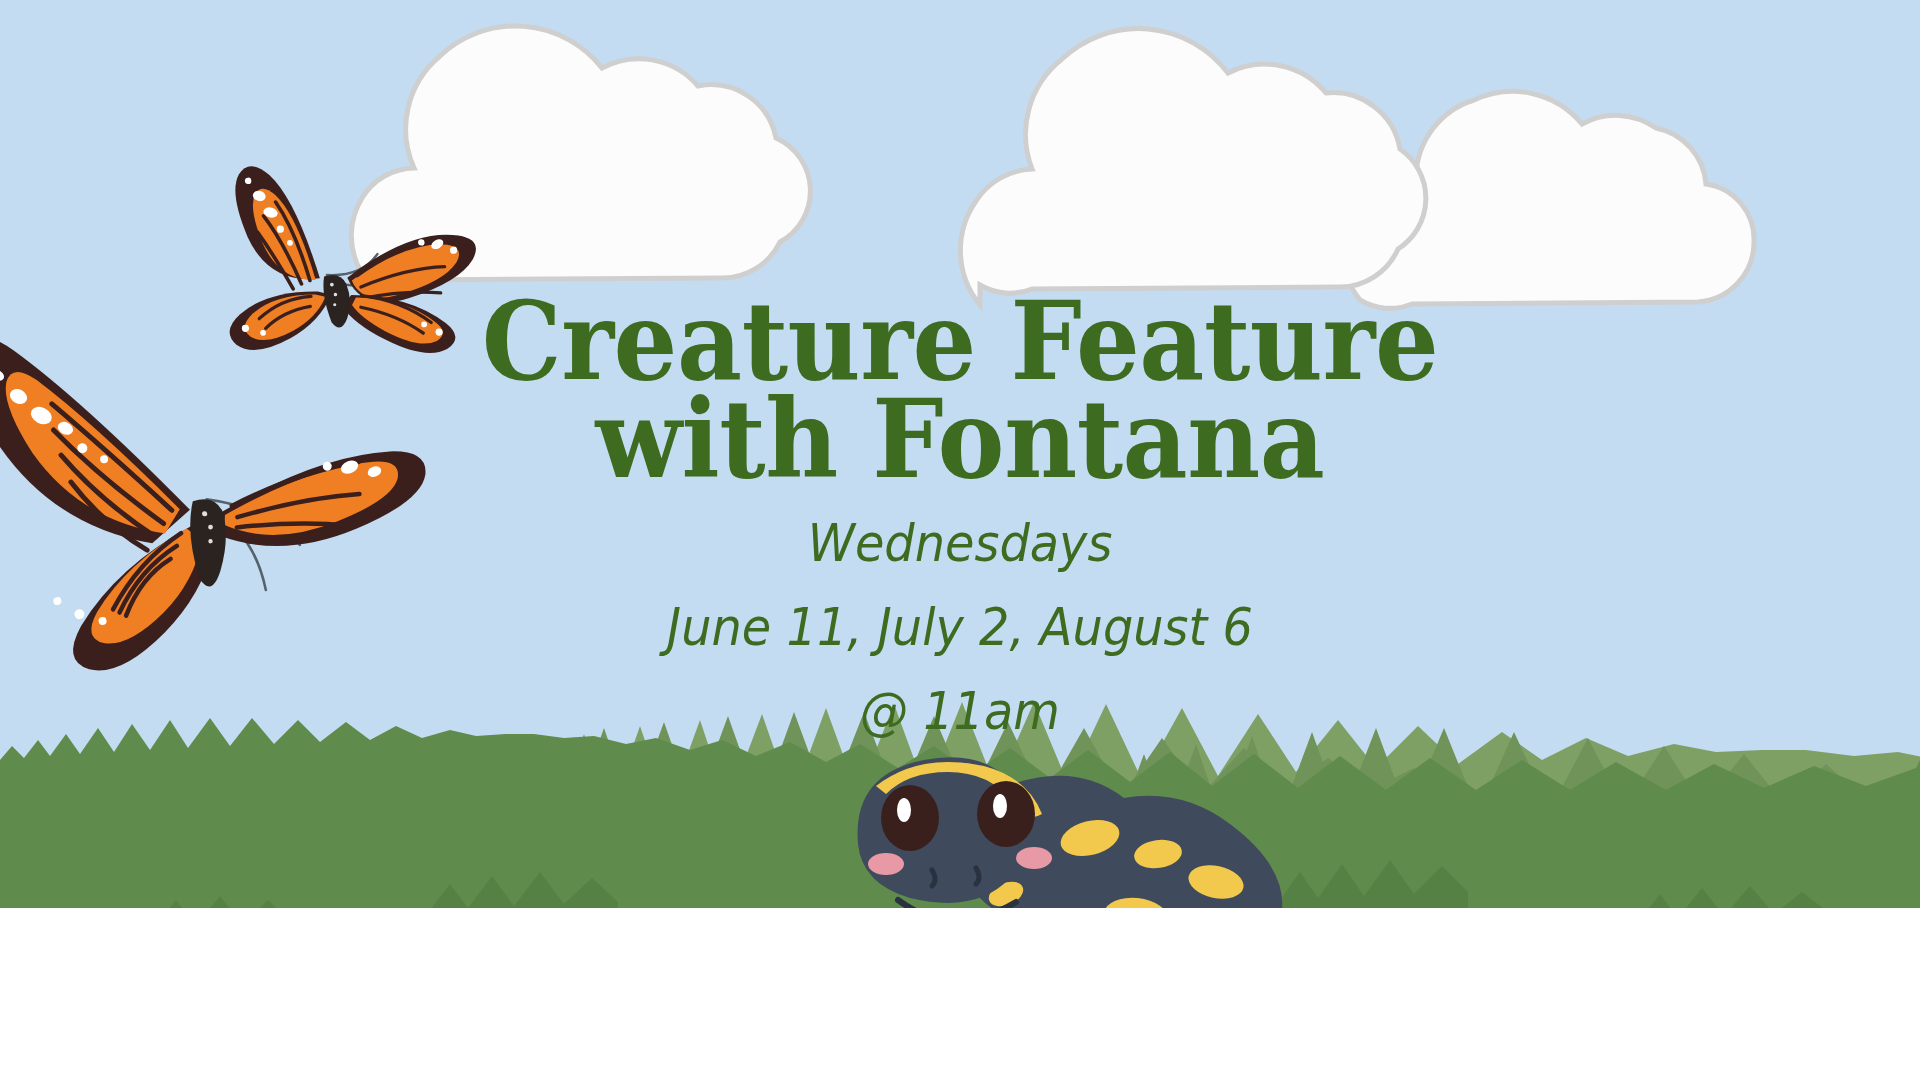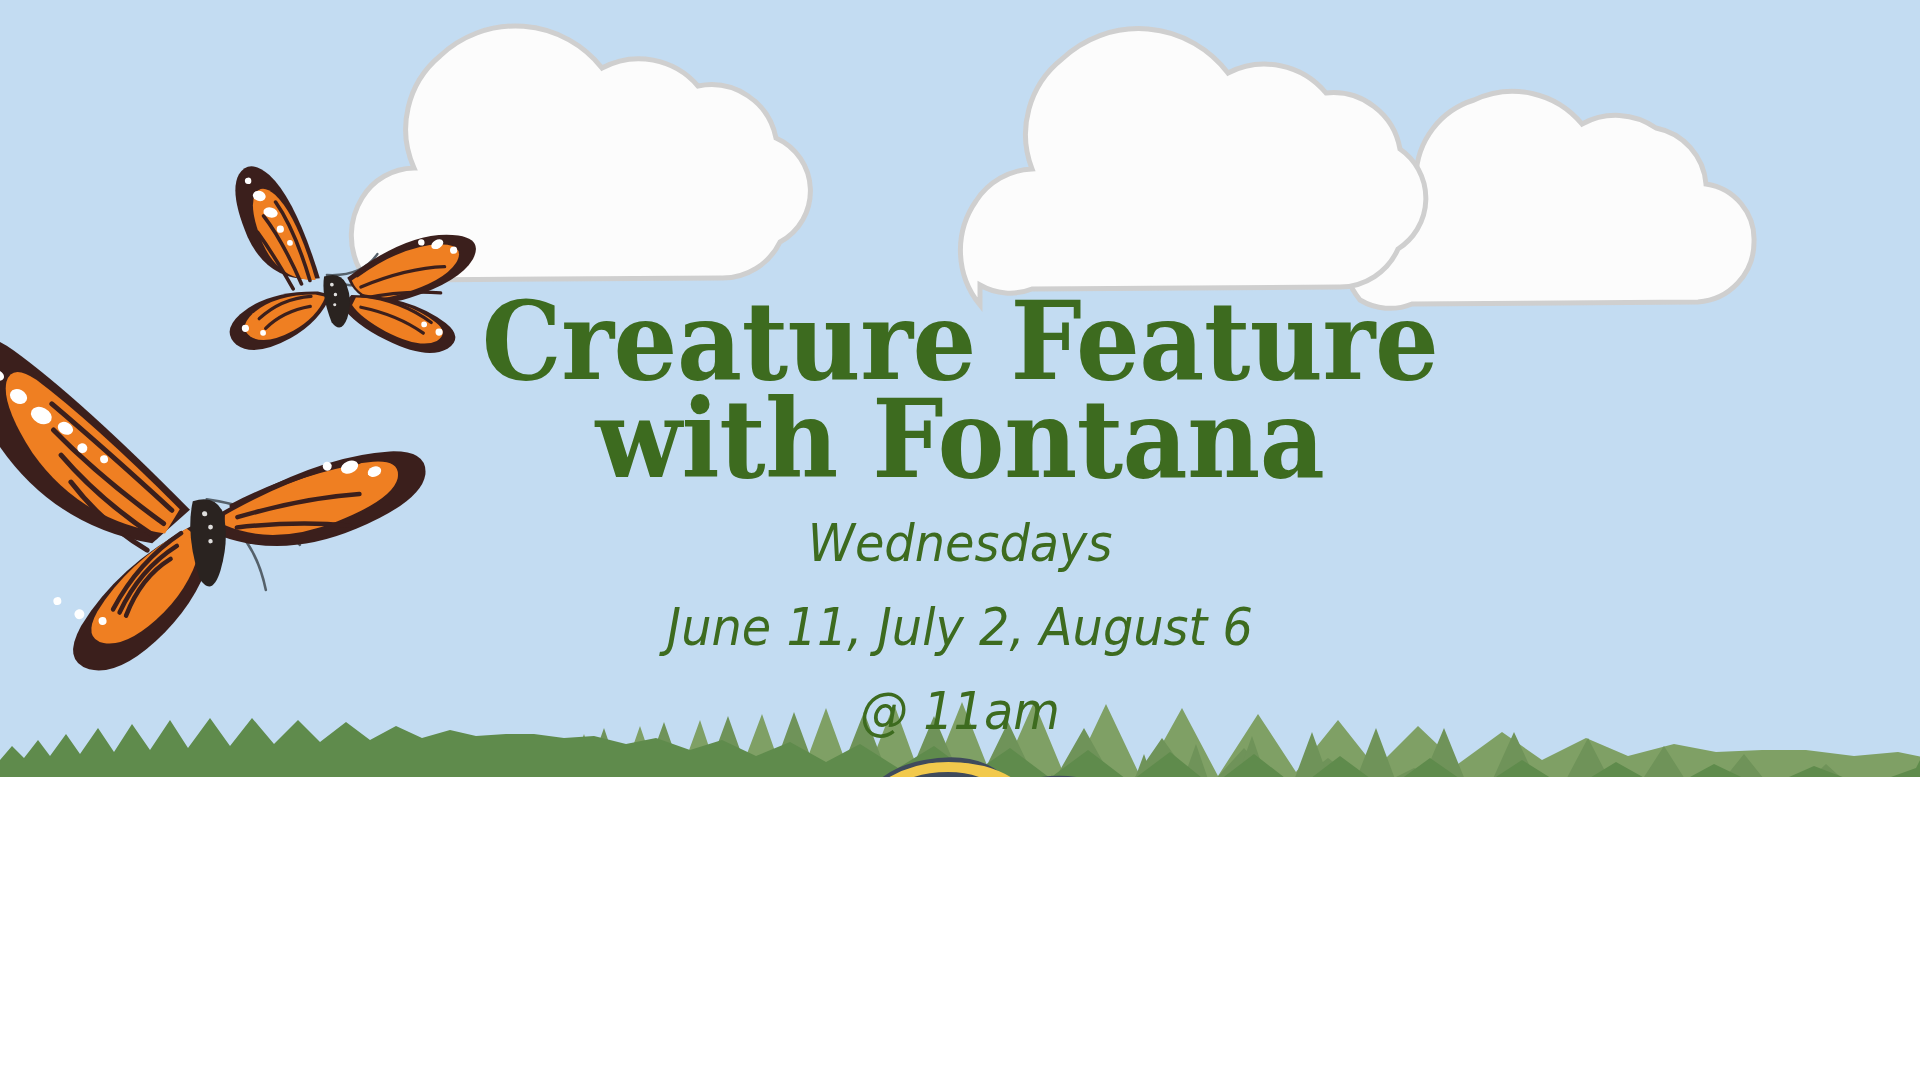--- a/index.html
+++ b/index.html
@@ -4,21 +4,21 @@
 <title>Creature Feature with Fontana</title>
 <style>
   html, body {
     margin: 0;
     padding: 0;
     background: #ffffff;
   }
   #poster {
     position: relative;
     width: 1920px;
-    height: 777px;
+    height: 908px;
     overflow: hidden;
     font-family: "Liberation Sans", sans-serif;
     background: #bef264;
   }
   .layer { position: absolute; top: 0; left: 0; width: 1920px; height: 1080px; }
   .layer svg { display: block; width: 1920px; height: 1080px; }
 
   
   #text-block {
     position: absolute;

